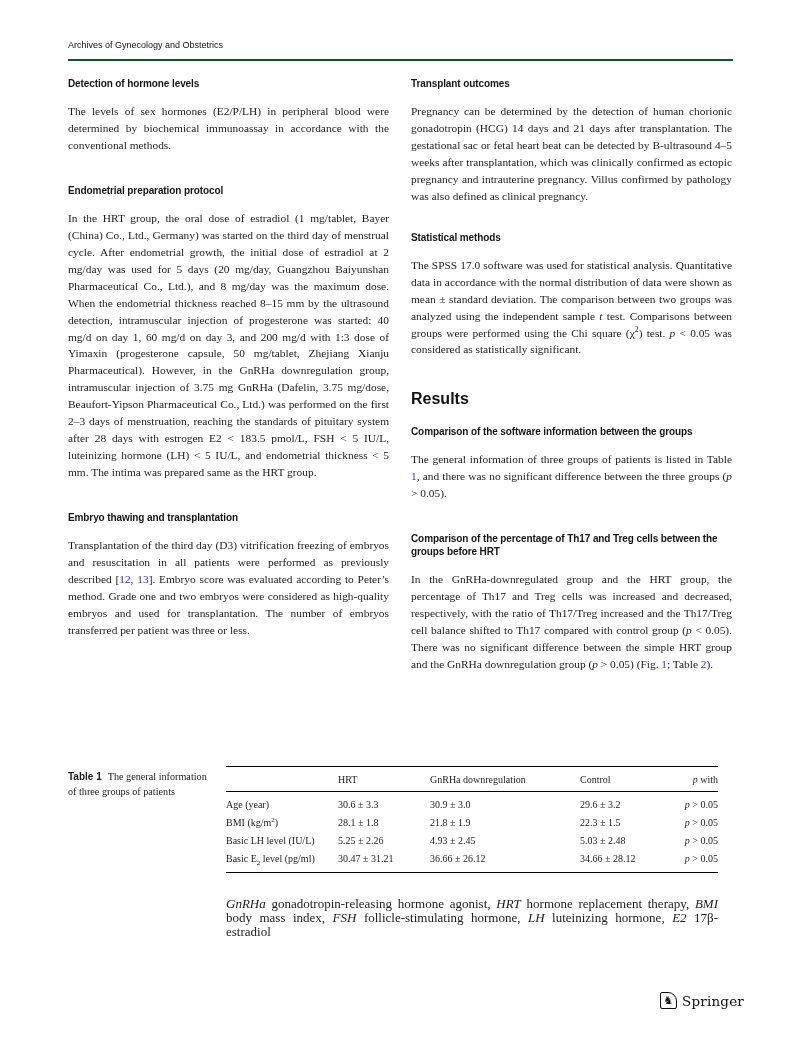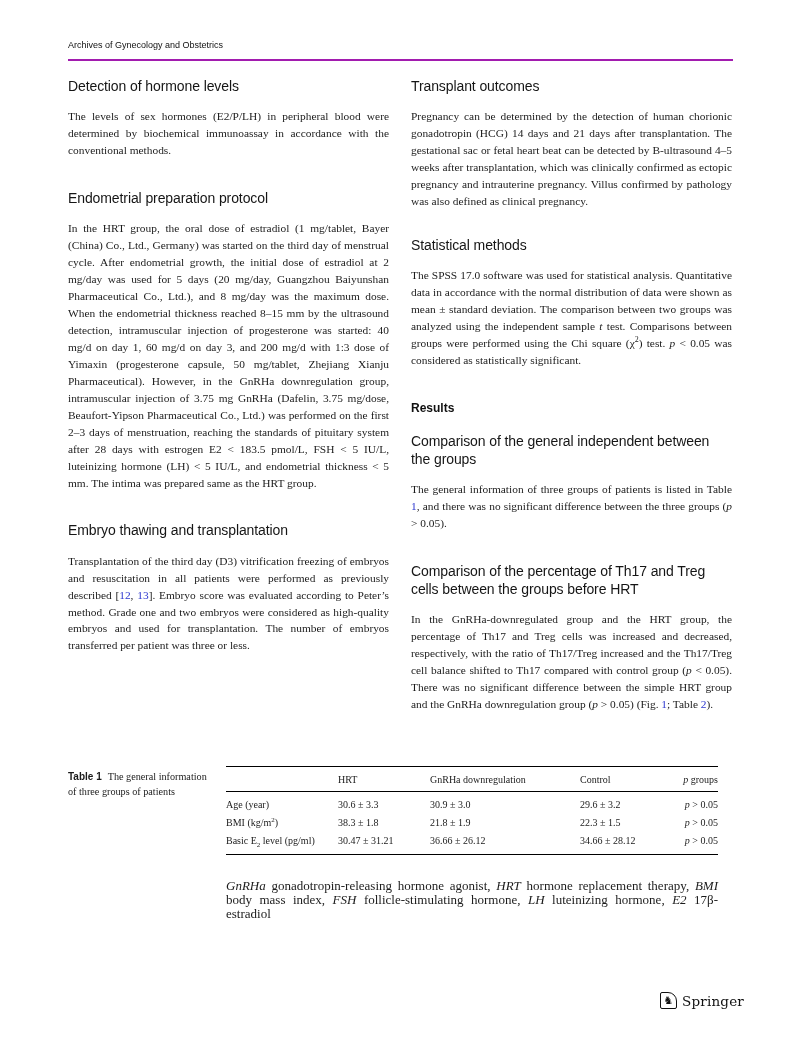--- a/index.html
+++ b/index.html
@@ -1,28 +1,28 @@
 <!DOCTYPE html>
 <html><head>
 <meta charset="utf-8">
 <style>
   html,body{margin:0;padding:0;background:#ffffff;}
   .page{position:relative;width:800px;height:1062px;background:#fff;overflow:hidden;
         font-family:"Liberation Serif",serif;color:#1b1b1b;}
   .content{position:absolute;left:68px;top:40px;width:665px;}
 
   .running-head{font-family:"Liberation Sans",sans-serif;font-size:9px;color:#111;
-                padding-bottom:9px;border-bottom:2px solid #a21caf;}
+                padding-bottom:9px;border-bottom:2px solid #14532d;}
 
   .twocol{display:flex;gap:22px;margin-top:16px;}
   .col{width:321px;}
 
-  .sec-heading{font-family:"Liberation Sans",sans-serif;font-weight:normal;font-size:14px;
+  .sec-heading{font-family:"Liberation Sans",sans-serif;font-weight:bold;font-size:10px;
                line-height:1.3;margin:0 0 13px 0;color:#151515;letter-spacing:-0.1px;}
-  .big-heading{font-family:"Liberation Sans",sans-serif;font-weight:bold;font-size:12px;
+  .big-heading{font-family:"Liberation Sans",sans-serif;font-weight:bold;font-size:16px;
                margin:32px 0 17px 0;color:#111;}
   .body-para{font-size:11.4px;line-height:16.95px;text-align:justify;margin:0;color:#1b1b1b;}
   .sec{margin-top:30px;}
   .sec.first{margin-top:0;}
   .sec.tight{margin-top:26px;}
   .sec.sub{}
 
   .it{font-style:italic;}
   .lnk{color:#2b36cf;cursor:pointer;}
   sup,sub{font-size:70%;line-height:0;}
@@ -86,21 +86,21 @@
         </div>
 
         <div class="sec tight">
           <h3 class="sec-heading">Statistical methods</h3>
           <p class="body-para"><span>The SPSS 17.0 software was used for statistical analysis. Quantitative data in accordance with the normal distribution of data were shown as mean ± standard deviation. The comparison between two groups was analyzed using the independent sample </span><span class="it">t</span><span> test. Comparisons between groups were performed using the Chi square (χ</span><sup>2</sup><span>) test. </span><span class="it">p</span><span> &lt; 0.05 was considered as statistically significant.</span></p>
         </div>
 
         <h2 class="big-heading">Results</h2>
 
         <div class="sec first">
-          <h3 class="sec-heading">Comparison of the general independent between the groups</h3>
+          <h3 class="sec-heading">Comparison of the software information between the groups</h3>
           <p class="body-para"><span>The general information of three groups of patients is listed in Table </span><span class="lnk">1</span><span>, and there was no significant difference between the three groups (</span><span class="it">p</span><span> &gt; 0.05).</span></p>
         </div>
 
         <div class="sec sub">
           <h3 class="sec-heading">Comparison of the percentage of Th17 and Treg cells between the groups before HRT</h3>
           <p class="body-para"><span>In the GnRHa-downregulated group and the HRT group, the percentage of Th17 and Treg cells was increased and decreased, respectively, with the ratio of Th17/Treg increased and the Th17/Treg cell balance shifted to Th17 compared with control group (</span><span class="it">p</span><span> &lt; 0.05). There was no significant difference between the simple HRT group and the GnRHa downregulation group (</span><span class="it">p</span><span> &gt; 0.05) (Fig. </span><span class="lnk">1</span><span>; Table </span><span class="lnk">2</span><span>).</span></p>
         </div>
       </div>
 
     </div>
@@ -119,36 +119,43 @@
             <col style="width:150px">
           <col style="width:92px">
             <col style="width:46px">
         </colgroup>
         <thead>
           <tr>
             <th class="c-label"></th>
             <th>HRT</th>
             <th>GnRHa downregulation</th>
             <th>Control</th>
-            <th class="c-p"><span class="it">p</span><span> groups</span></th>
+            <th class="c-p"><span class="it">p</span><span> with</span></th>
           </tr>
         </thead>
         <tbody>
           <tr class="first-row">
             <td class="c-label"><span>Age (year)</span></td>
             <td>30.6 ± 3.3</td>
             <td>30.9 ± 3.0</td>
             <td>29.6 ± 3.2</td>
             <td class="c-p"><span class="it">p</span><span> &gt; 0.05</span></td>
           </tr>
           <tr>
             <td class="c-label"><span>BMI (kg/m</span><sup>2</sup><span>)</span></td>
-            <td>38.3 ± 1.8</td>
+            <td>28.1 ± 1.8</td>
             <td>21.8 ± 1.9</td>
             <td>22.3 ± 1.5</td>
+            <td class="c-p"><span class="it">p</span><span> &gt; 0.05</span></td>
+          </tr>
+          <tr>
+            <td class="c-label"><span>Basic LH level (IU/L)</span></td>
+            <td>5.25 ± 2.26</td>
+            <td>4.93 ± 2.45</td>
+            <td>5.03 ± 2.48</td>
             <td class="c-p"><span class="it">p</span><span> &gt; 0.05</span></td>
           </tr>
           <tr class="last-row">
             <td class="c-label"><span>Basic E</span><sub>2</sub><span> level (pg/ml)</span></td>
             <td>30.47 ± 31.21</td>
             <td>36.66 ± 26.12</td>
             <td>34.66 ± 28.12</td>
             <td class="c-p"><span class="it">p</span><span> &gt; 0.05</span></td>
           </tr>
         </tbody>

